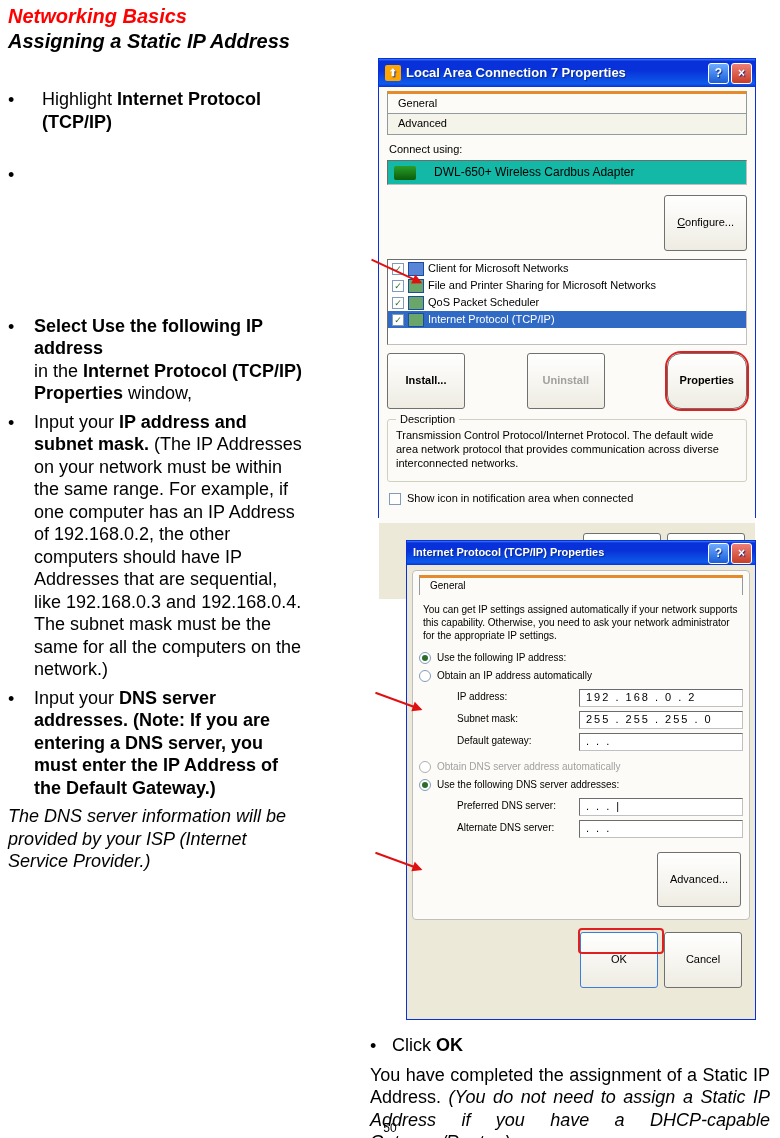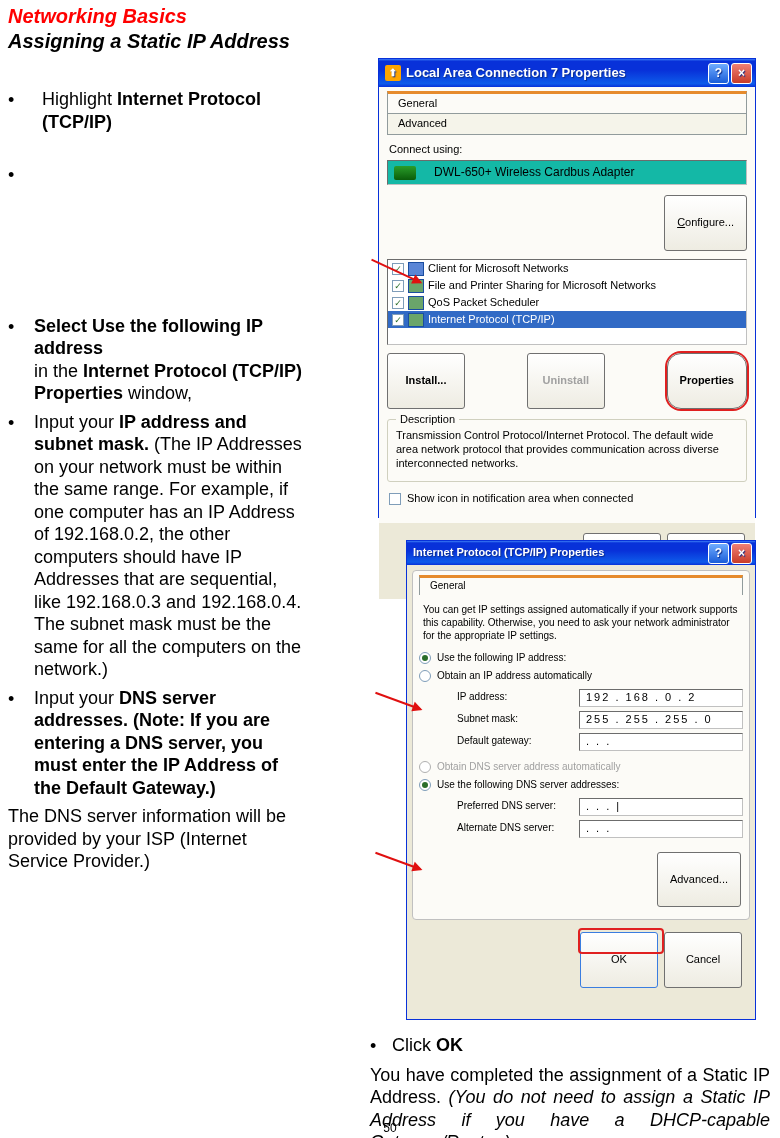--- a/index.html
+++ b/index.html
@@ -57,20 +57,21 @@
   .bullet {
     font-size: 18px;
     line-height: 1.2;
     min-width: 10px;
     margin-top: 2px;
   }
   .bullet-text {
     flex: 1;
   }
   .italic-note {
+    font-style: italic;
   }
   .page-num {
     position: absolute;
     bottom: 2px;
     left: 0;
     right: 0;
     text-align: center;
     font-size: 12px;
   }
 

